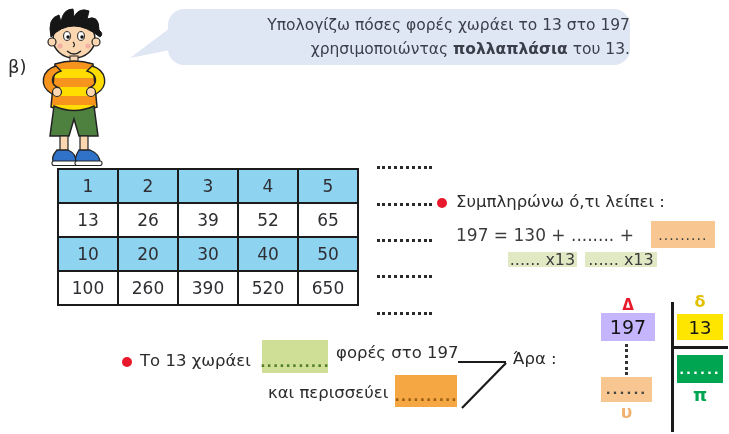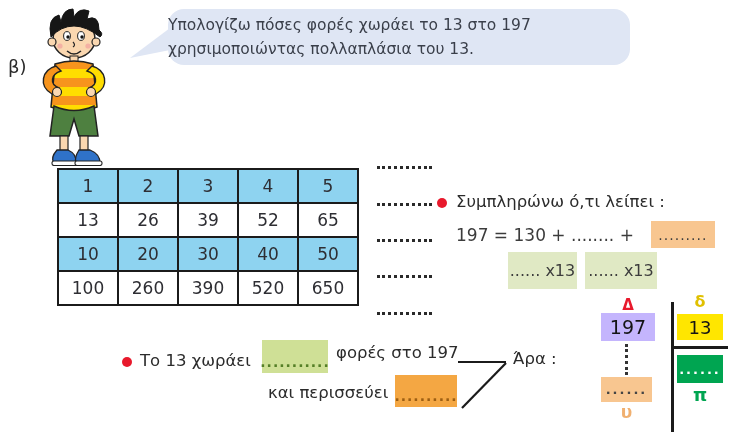--- a/index.html
+++ b/index.html
@@ -10,24 +10,24 @@
     font-family:"DejaVu Sans", sans-serif;
     color:#2e2e33;
     overflow:hidden;
   }
   .abs { position:absolute; }
 
   
   .bubble {
     left:168px; top:9px; width:462px; height:56px;
     background:#dfe6f4; border-radius:16px;
-    display:flex; flex-direction:column; justify-content:center; align-items:flex-start;
+    display:flex; flex-direction:column; justify-content:center; align-items:flex-end;
     font-size:15.5px; line-height:24px; color:#3a3f4a; text-align:center;
   }
-  .bubble b { font-weight:normal; }
+  .bubble b { font-weight:bold; }
   .bubble-tail { left:130px; top:26px; }
 
   .section-label { left:8px; top:56px; font-size:18px; color:#2b2b2b; }
 
   
   table.mult {
     position:absolute; left:57px; top:168px;
     border-collapse:collapse;
   }
   table.mult td {
@@ -50,21 +50,21 @@
 
   .eq-row { left:456px; top:221px; display:flex; align-items:center; gap:17px; }
   .eq-text { font-size:17px; color:#3c3c3c; white-space:nowrap; }
   .blank-box {
     display:flex; align-items:center; justify-content:center;
     font-size:14px; letter-spacing:1px; color:#3c3c3c;
   }
   .box-peach { background:#f8c690; }
 
   .x13 {
-    height:37px; display:flex; align-items:center; justify-content:center;
+    height:15px; display:flex; align-items:center; justify-content:center;
     background:#e0e9c4; font-size:16px; color:#3c3c3c; white-space:nowrap;
   }
 
   
   .div-letter { text-align:center; font-weight:bold; }
   .red-box {
     left:601px; top:313px; width:54px; height:28px; background:#c4b5fd;
     display:flex; align-items:center; justify-content:center;
     font-size:19px; color:#141414;
   }

